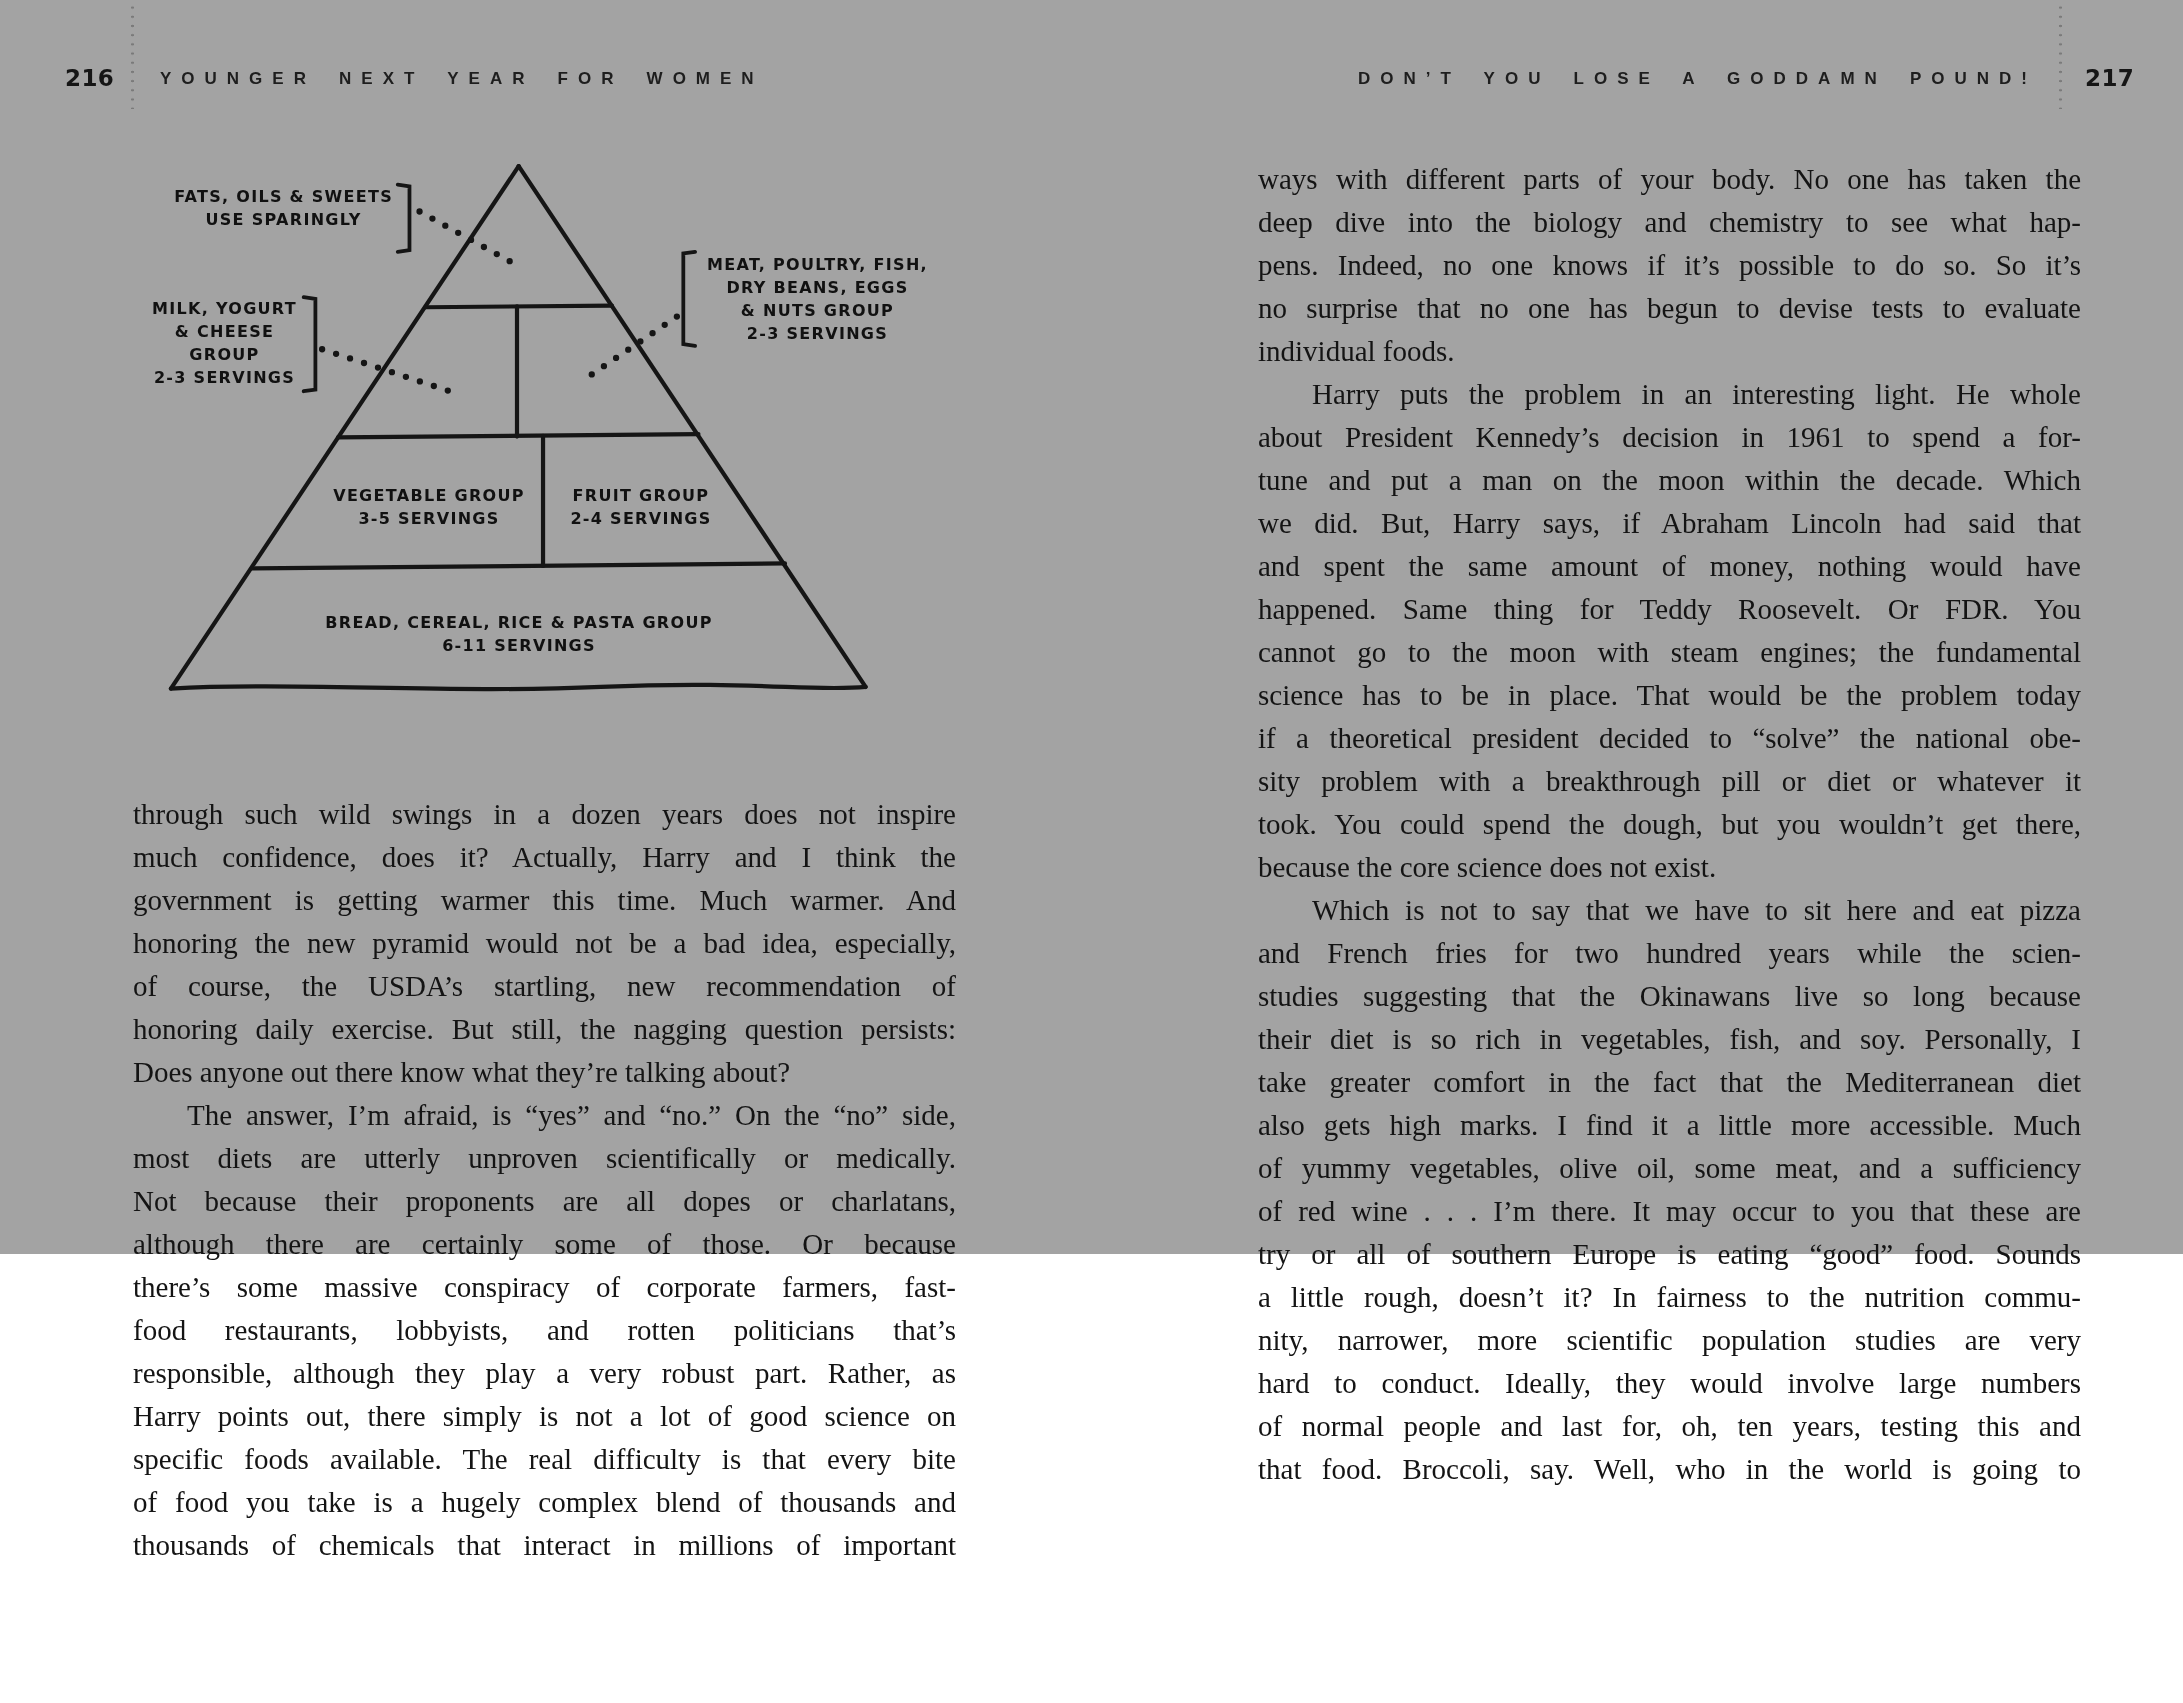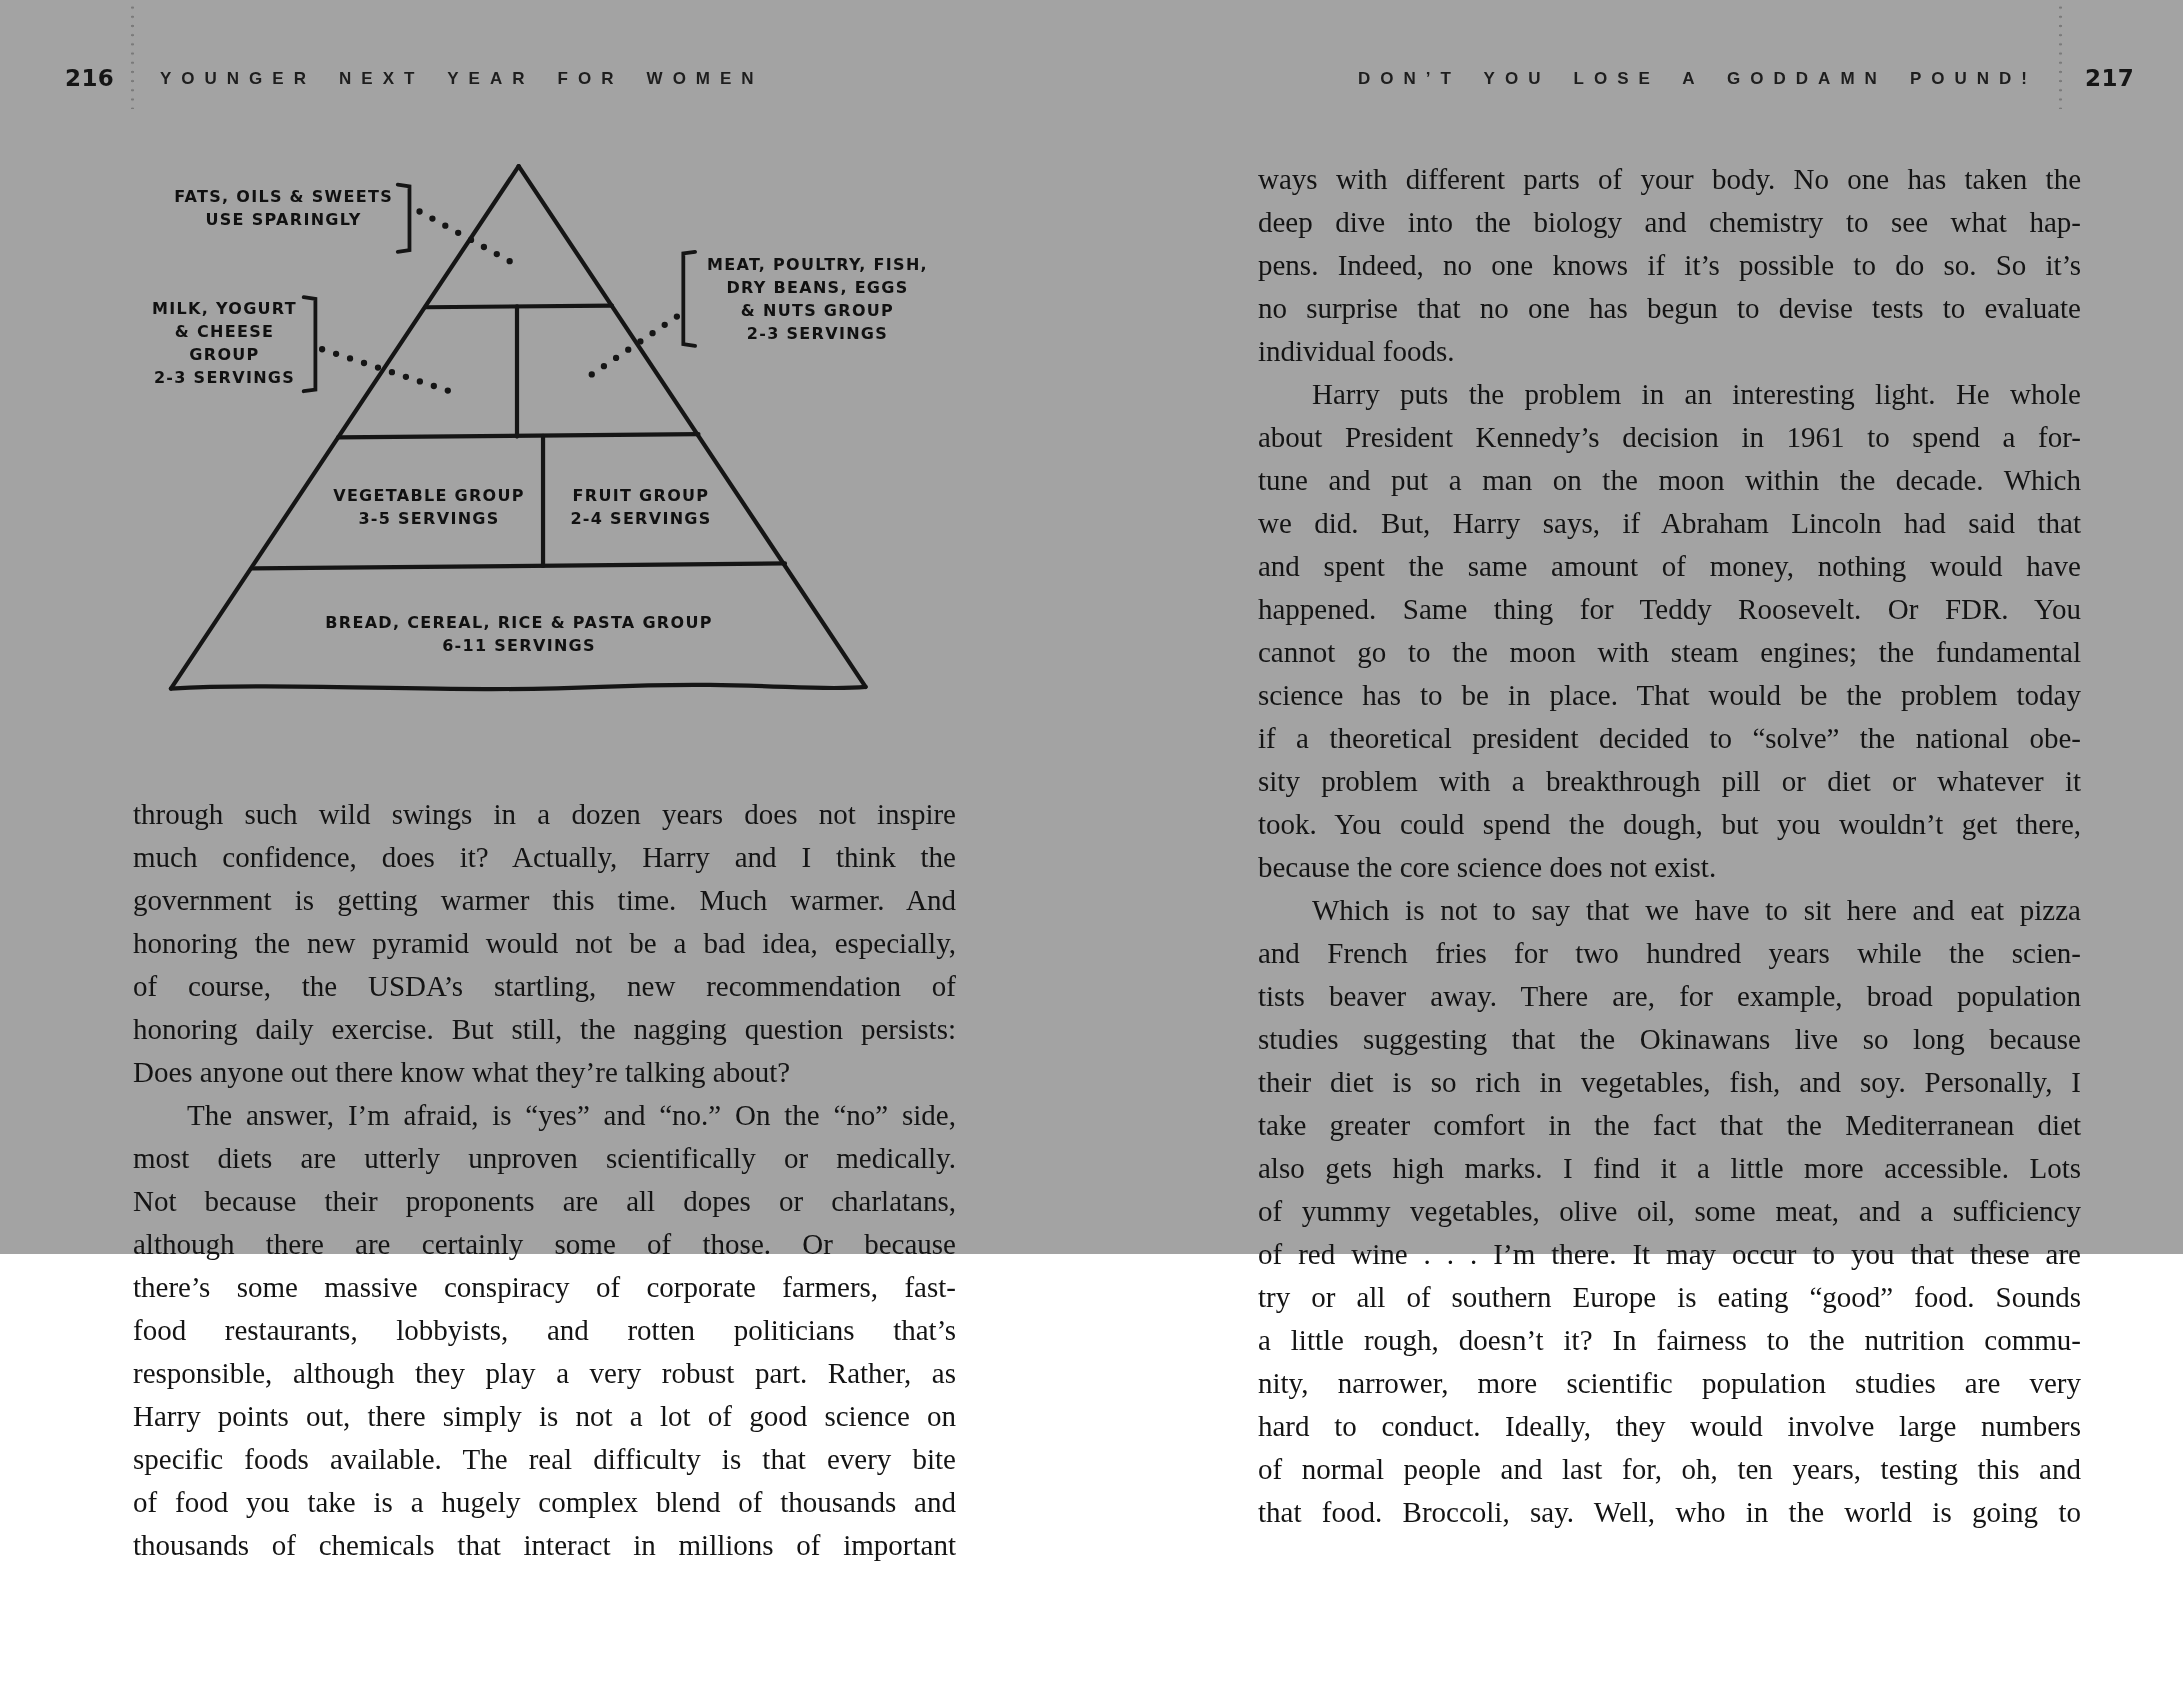--- a/index.html
+++ b/index.html
@@ -167,25 +167,24 @@
         <div class="bl">cannot go to the moon with steam engines; the fundamental</div>
         <div class="bl">science has to be in place. That would be the problem today</div>
         <div class="bl">if a theoretical president decided to “solve” the national obe-</div>
         <div class="bl">sity problem with a breakthrough pill or diet or whatever it</div>
         <div class="bl">took. You could spend the dough, but you wouldn’t get there,</div>
         <div class="bl last">because the core science does not exist.</div>
       </div>
       <div class="para">
         <div class="bl indent">Which is not to say that we have to sit here and eat pizza</div>
         <div class="bl">and French fries for two hundred years while the scien-</div>
-        <div class="bl">tists beaver away. There are, for example, broad population</div>
         <div class="bl">studies suggesting that the Okinawans live so long because</div>
         <div class="bl">their diet is so rich in vegetables, fish, and soy. Personally, I</div>
         <div class="bl">take greater comfort in the fact that the Mediterranean diet</div>
-        <div class="bl">also gets high marks. I find it a little more accessible. Lots</div>
+        <div class="bl">also gets high marks. I find it a little more accessible. Much</div>
         <div class="bl">of yummy vegetables, olive oil, some meat, and a sufficiency</div>
         <div class="bl">of red wine . . . I’m there. It may occur to you that these are</div>
         <div class="bl">try or all of southern Europe is eating “good” food. Sounds</div>
         <div class="bl">a little rough, doesn’t it? In fairness to the nutrition commu-</div>
         <div class="bl">nity, narrower, more scientific population studies are very</div>
         <div class="bl">hard to conduct. Ideally, they would involve large numbers</div>
         <div class="bl">of normal people and last for, oh, ten years, testing this and</div>
         <div class="bl">that food. Broccoli, say. Well, who in the world is going to</div>
       </div>
     </div>

